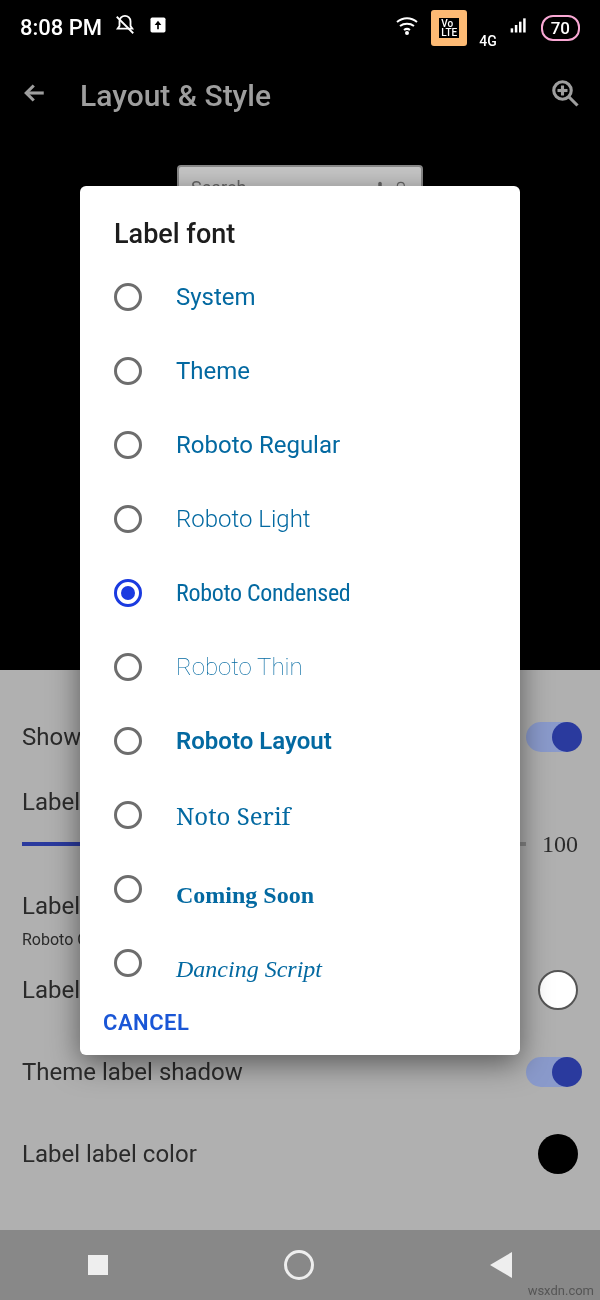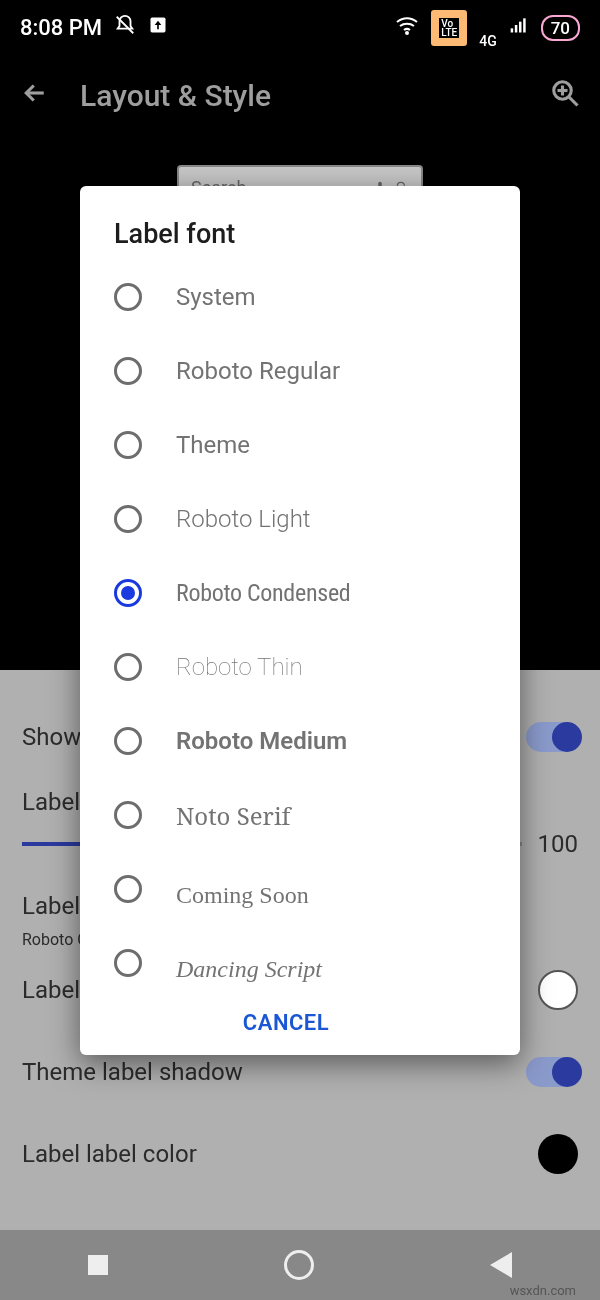--- a/index.html
+++ b/index.html
@@ -23,52 +23,52 @@
 
 .lower { position:absolute; top:670px; left:0; right:0; bottom:70px; background:#b0b0b0; padding:26px 22px 0 22px; color:#2b2b2b; }
 .row { display:flex; align-items:center; height:82px; font-size:24px; }
 .row .lbl { flex:1; }
 .toggle { width:52px; height:30px; background:#8a9acb; border-radius:15px; position:relative; }
 .toggle .knob { width:30px; height:30px; border-radius:50%; background:#2a3a9e; position:absolute; right:-4px; top:0; }
 .slider-wrap { display:flex; align-items:center; gap:16px; height:60px; margin-top:-12px; margin-bottom:8px; }
 .slider { flex:1; height:4px; background:#888; position:relative; }
 .slider .fill { position:absolute; left:0; top:0; height:4px; width:18%; background:#2a3a9e; }
 .slider .th { position:absolute; left:18%; top:50%; transform:translate(-50%,-50%); width:18px; height:18px; border-radius:50%; background:#2a3a9e; }
-.valnum { font-size:24px; }
+.valnum { font-size:24px;font-family:Liberation Serif, serif; }
 .circle-white { width:40px; height:40px; border-radius:50%; background:#fff; border:2px solid #555; }
 .circle-black { width:40px; height:40px; border-radius:50%; background:#000; }
 
 
 .navbar { position:absolute; bottom:0; left:0; right:0; height:70px; background:#888; display:flex; align-items:center; justify-content:space-around; }
 .navbar .sq { width:20px; height:20px; background:#eee; }
 .navbar .circ { width:30px; height:30px; border:3px solid #eee; border-radius:50%; }
 .navbar .tri { width:0; height:0; border-top:13px solid transparent; border-bottom:13px solid transparent; border-right:22px solid #eee; }
 
 
 .scrim { position:absolute; inset:0; background:rgba(0,0,0,0); }
 
 
 .dialog { position:absolute; top:186px; left:80px; width:440px; background:#fff; border-radius:6px; box-shadow:0 8px 30px rgba(0,0,0,0.5); padding:32px 0 14px 0; }
 .dialog h2 { font-size:27px; font-weight:500; color:#1d1d1d; padding:0 34px 10px 34px; }
 .opt { display:flex; align-items:center; gap:34px; padding:0 34px; height:74px; cursor:pointer; }
 .radio { width:28px; height:28px; border:3px solid #6d6d6d; border-radius:50%; flex-shrink:0; display:flex; align-items:center; justify-content:center; }
 .radio.sel { border-color:#1a3ae0; }
 .radio.sel::after { content:""; width:14px; height:14px; background:#1a3ae0; border-radius:50%; }
-.opt .txt { font-size:24px; color:#737373; }
+.opt .txt { font-size:24px; color:#0369a1; }
 .f-light { font-weight:300; }
 .f-cond { font-stretch:condensed; letter-spacing:-0.3px; }
 .f-thin { font-weight:100; color:#7a7a7a; }
 .f-med { font-weight:600; }
 .f-serif { font-family:"Noto Serif", Georgia, serif; }
-.f-coming { font-family:"Comic Sans MS", cursive; font-weight:400;margin-top:12px; }
+.f-coming { font-family:"Comic Sans MS", cursive; font-weight:700;margin-top:12px; }
 .f-dancing { font-family:"Brush Script MT","Segoe Script", cursive; font-style:italic;margin-top:12px; }
-.dlg-actions { display:flex; justify-content:center; padding:10px 28px 6px 0; }
+.dlg-actions { display:flex; justify-content:flex-start; padding:10px 28px 6px 0;margin-left:23px; }
 .dlg-actions button { background:none; border:none; color:#1a56d6; font-size:22px; font-weight:600; letter-spacing:0.5px; cursor:pointer; }
 
-.watermark{position:absolute;bottom:2px;right:24px;font-size:13px;color:#555;}
+.watermark{position:absolute;bottom:2px;right:6px;font-size:13px;color:#555;}
 </style>
 </head>
 <body>
 
 <div class="screen">
 
   <div class="statusbar">
     <div class="left">
       <span>8:08 PM</span>
       <span>
@@ -184,41 +184,41 @@
 
   <div class="dialog">
     <h2>Label font</h2>
     <div id="opts">
         <div class="opt">
           <div class="radio"></div>
           <span class="txt ">System</span>
         </div>
         <div class="opt">
           <div class="radio"></div>
+          <span class="txt ">Theme</span>
+        </div>
+        <div class="opt">
+          <div class="radio"></div>
           <span class="txt ">Roboto Regular</span>
-        </div>
-        <div class="opt">
-          <div class="radio"></div>
-          <span class="txt ">Theme</span>
         </div>
         <div class="opt">
           <div class="radio"></div>
           <span class="txt f-light">Roboto Light</span>
         </div>
         <div class="opt">
           <div class="radio sel"></div>
           <span class="txt f-cond">Roboto Condensed</span>
         </div>
         <div class="opt">
           <div class="radio"></div>
           <span class="txt f-thin">Roboto Thin</span>
         </div>
         <div class="opt">
           <div class="radio"></div>
-          <span class="txt f-med">Roboto Medium</span>
+          <span class="txt f-med">Roboto Layout</span>
         </div>
         <div class="opt">
           <div class="radio"></div>
           <span class="txt f-serif">Noto Serif</span>
         </div>
         <div class="opt">
           <div class="radio"></div>
           <span class="txt f-coming">Coming Soon</span>
         </div>
         <div class="opt">

